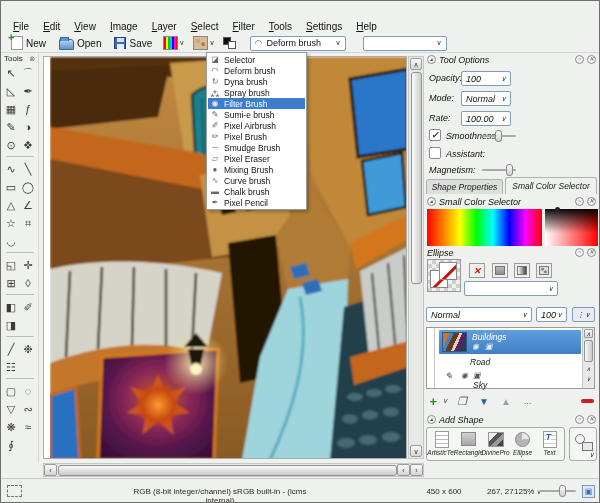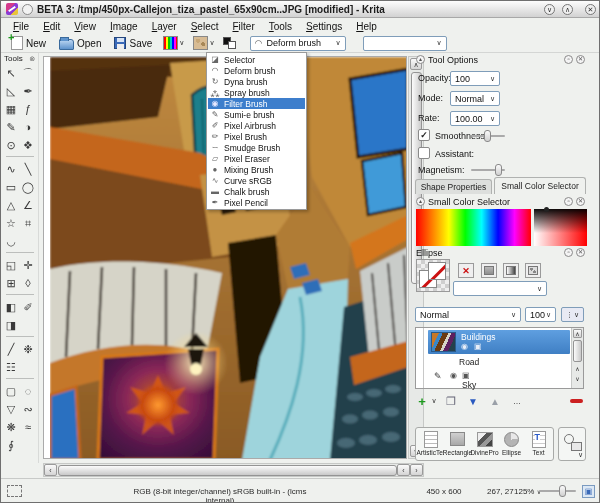--- a/index.html
+++ b/index.html
@@ -73,21 +73,21 @@
 
   
   .brush-menu { position:absolute; left:205px; top:51px; width:101px; background:#fff; border:1px solid #9a9a9a;
     box-shadow:2px 2px 3px rgba(0,0,0,.25); padding:1px; z-index:50; }
   .bm-item { display:flex; align-items:center; gap:4px; height:11px; font-size:8.5px; color:#111; padding:0 2px; }
   .bm-item .bm-ic { width:10px; font-size:8px; color:#666; text-align:center; }
   .bm-item.sel { background:#3d7ecc; color:#fff; }
   .bm-item.sel .bm-ic { color:#e8e8ff; }
 
   
-  .dock { position:absolute; left:412px; top:52px; width:175px; height:425px; }
+  .dock { position:absolute; left:423px; top:52px; width:175px; height:425px;font-style:italic; }
   .phead { position:absolute; left:0; width:175px; height:13px; display:flex; align-items:center; gap:3px; padding:0 3px; font-size:9px; color:#111; }
   .circ { width:9px; height:9px; border:1px solid #8a8a8a; border-radius:50%; background:#f4f4f4;
     font-size:6px; line-height:7px; text-align:center; color:#555; flex:0 0 auto; }
   .phead .spacer { flex:1; }
   .frow { position:absolute; font-size:9px; color:#111; }
   .combo-sm { position:absolute; height:15px; background:#fff; border:1px solid #7f9db9; border-radius:2px;
     font-size:9px; color:#111; display:flex; align-items:center; padding:0 4px; }
   .combo-sm .arrow { margin-left:auto; font-size:7px; color:#333; }
   .chk { position:absolute; width:12px; height:12px; background:#fff; border:1px solid #8a8a8a; border-radius:2px;
     font-size:9px; line-height:11px; text-align:center; font-weight:bold; color:#222; }
@@ -156,28 +156,20 @@
   .st { position:absolute; top:8px; }
   .zoom-slider { position:absolute; left:538px; top:6px; width:37px; height:12px; }
   .fit-btn { position:absolute; left:581px; top:6px; width:13px; height:13px; border:1px solid #7a9ac0; background:#dce8f4;
     font-size:8px; line-height:12px; text-align:center; color:#3a6ab8; }
 </style>
 </head>
 <body>
 
 <div id="app">
 
-  <div class="titlebar">
-    <div class="krita-logo"></div>
-    <div class="winmenu"></div>
-    <div class="title-text">BETA 3: /tmp/450px-Callejon_tiza_pastel_65x90cm..JPG [modified] - Krita</div>
-    <div class="wbtn">∨</div>
-    <div class="wbtn">∧</div>
-    <div class="wbtn" style="margin-left:8px;">✕</div>
-  </div>
 
   <div class="menubar">
       <span class="menu-item"><u>F</u>ile</span>
       <span class="menu-item"><u>E</u>dit</span>
       <span class="menu-item"><u>V</u>iew</span>
       <span class="menu-item"><u>I</u>mage</span>
       <span class="menu-item"><u>L</u>ayer</span>
       <span class="menu-item"><u>S</u>elect</span>
       <span class="menu-item"><u>F</u>ilter</span>
       <span class="menu-item"><u>T</u>ools</span>
@@ -393,21 +385,21 @@
       <div class="bm-item">
         <span class="bm-ic">▱</span>
         <span>Pixel Eraser</span>
       </div>
       <div class="bm-item">
         <span class="bm-ic">●</span>
         <span>Mixing Brush</span>
       </div>
       <div class="bm-item">
         <span class="bm-ic">∿</span>
-        <span>Curve sRGB</span>
+        <span>Curve brush</span>
       </div>
       <div class="bm-item">
         <span class="bm-ic">▬</span>
         <span>Chalk brush</span>
       </div>
       <div class="bm-item">
         <span class="bm-ic">✒</span>
         <span>Pixel Pencil</span>
       </div>
     </div>
@@ -543,20 +535,27 @@
     </div>
 
     <div class="lay-btn" style="left:2px; width:14px; color:#1c9a1c; font-weight:bold; font-size:13px;">+</div>
     <div class="lay-btn" style="left:16px; width:10px; font-size:7px; color:#333;">∨</div>
     <div class="lay-btn" style="left:30px; width:16px; color:#667; font-size:11px;">❐</div>
     <div class="lay-btn" style="left:52px; width:16px; color:#2a5ac0; font-size:10px;">▼</div>
     <div class="lay-btn" style="left:74px; width:16px; color:#9aa0a8; font-size:10px;">▲</div>
     <div class="lay-btn" style="left:96px; width:16px; color:#555; font-size:9px;">...</div>
     <div class="minus-pill"></div>
 
+    <div class="phead" style="top:360px;">
+      <span class="circ">▴</span>
+      <span>Add Shape</span>
+      <span class="spacer"></span>
+      <span class="circ">▫</span>
+      <span class="circ">✕</span>
+    </div>
     <div class="shape-box">
       <div class="shape-item">
         <span class="shape-ic">
             <span class="si-page"></span>
           </span>
         <span class="shape-label">ArtisticTe:</span>
       </div>
       <div class="shape-item">
         <span class="shape-ic">
             <span class="si-rect"></span>

